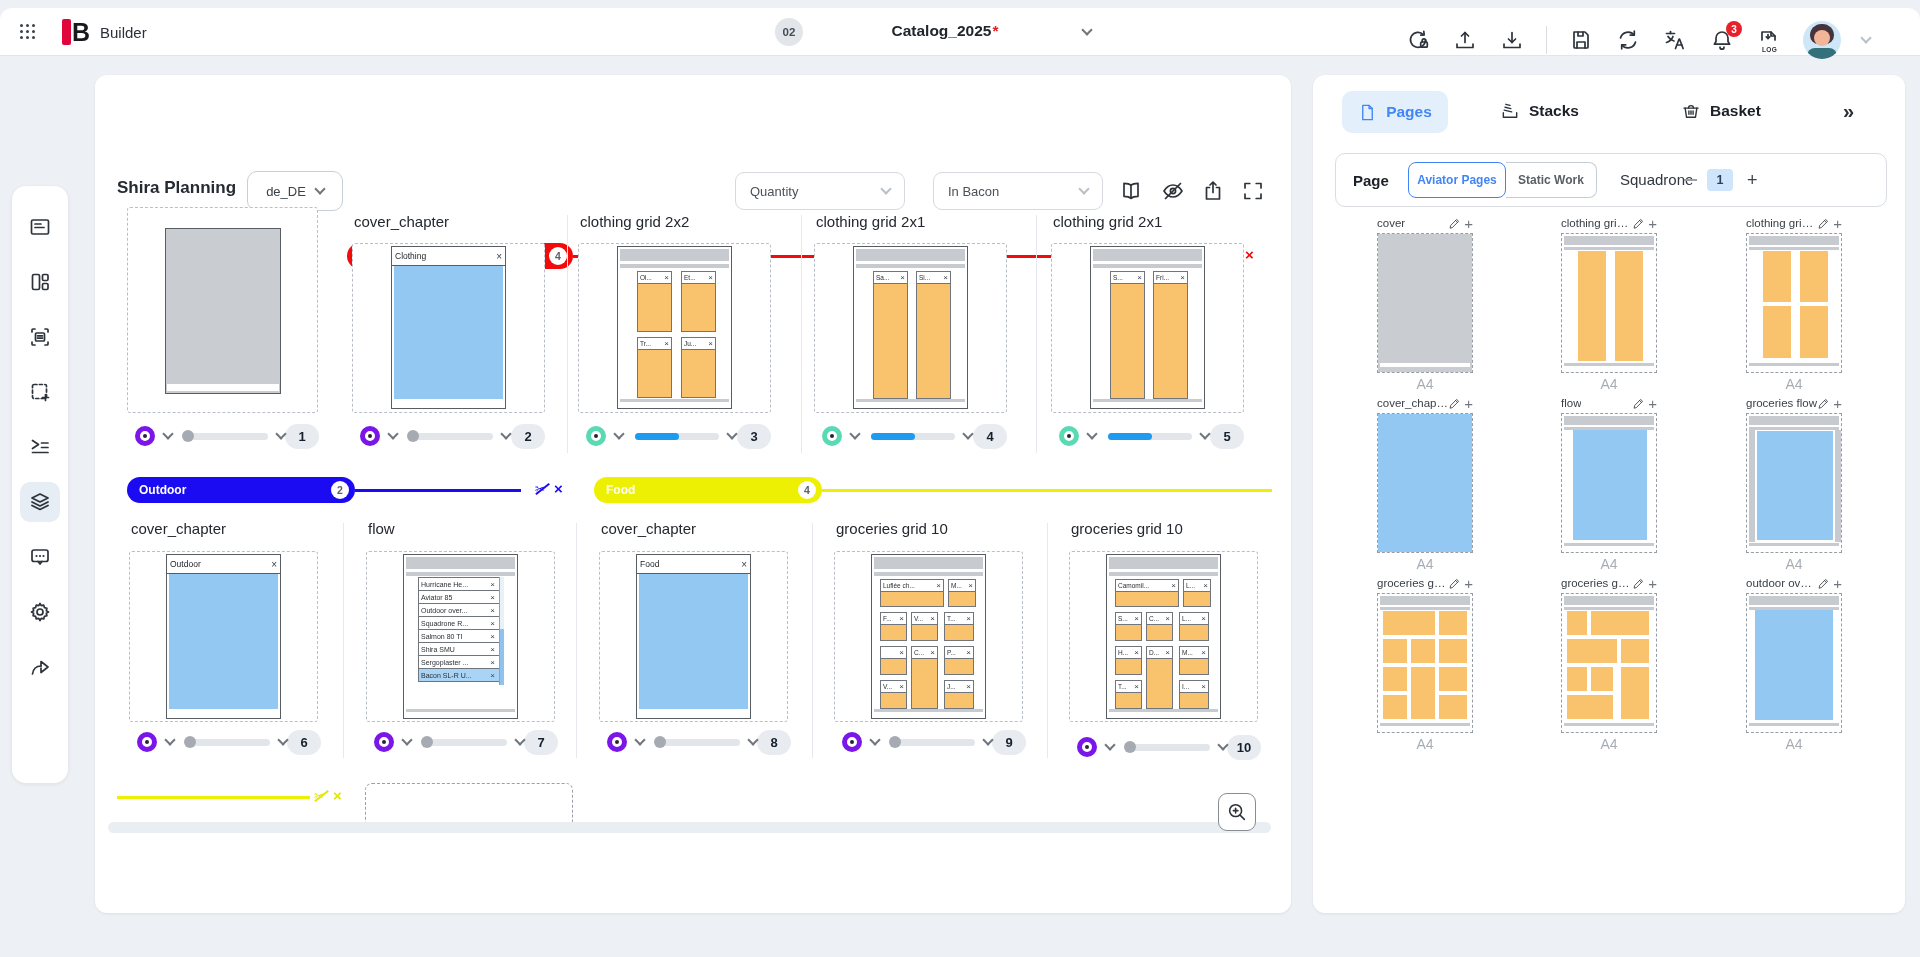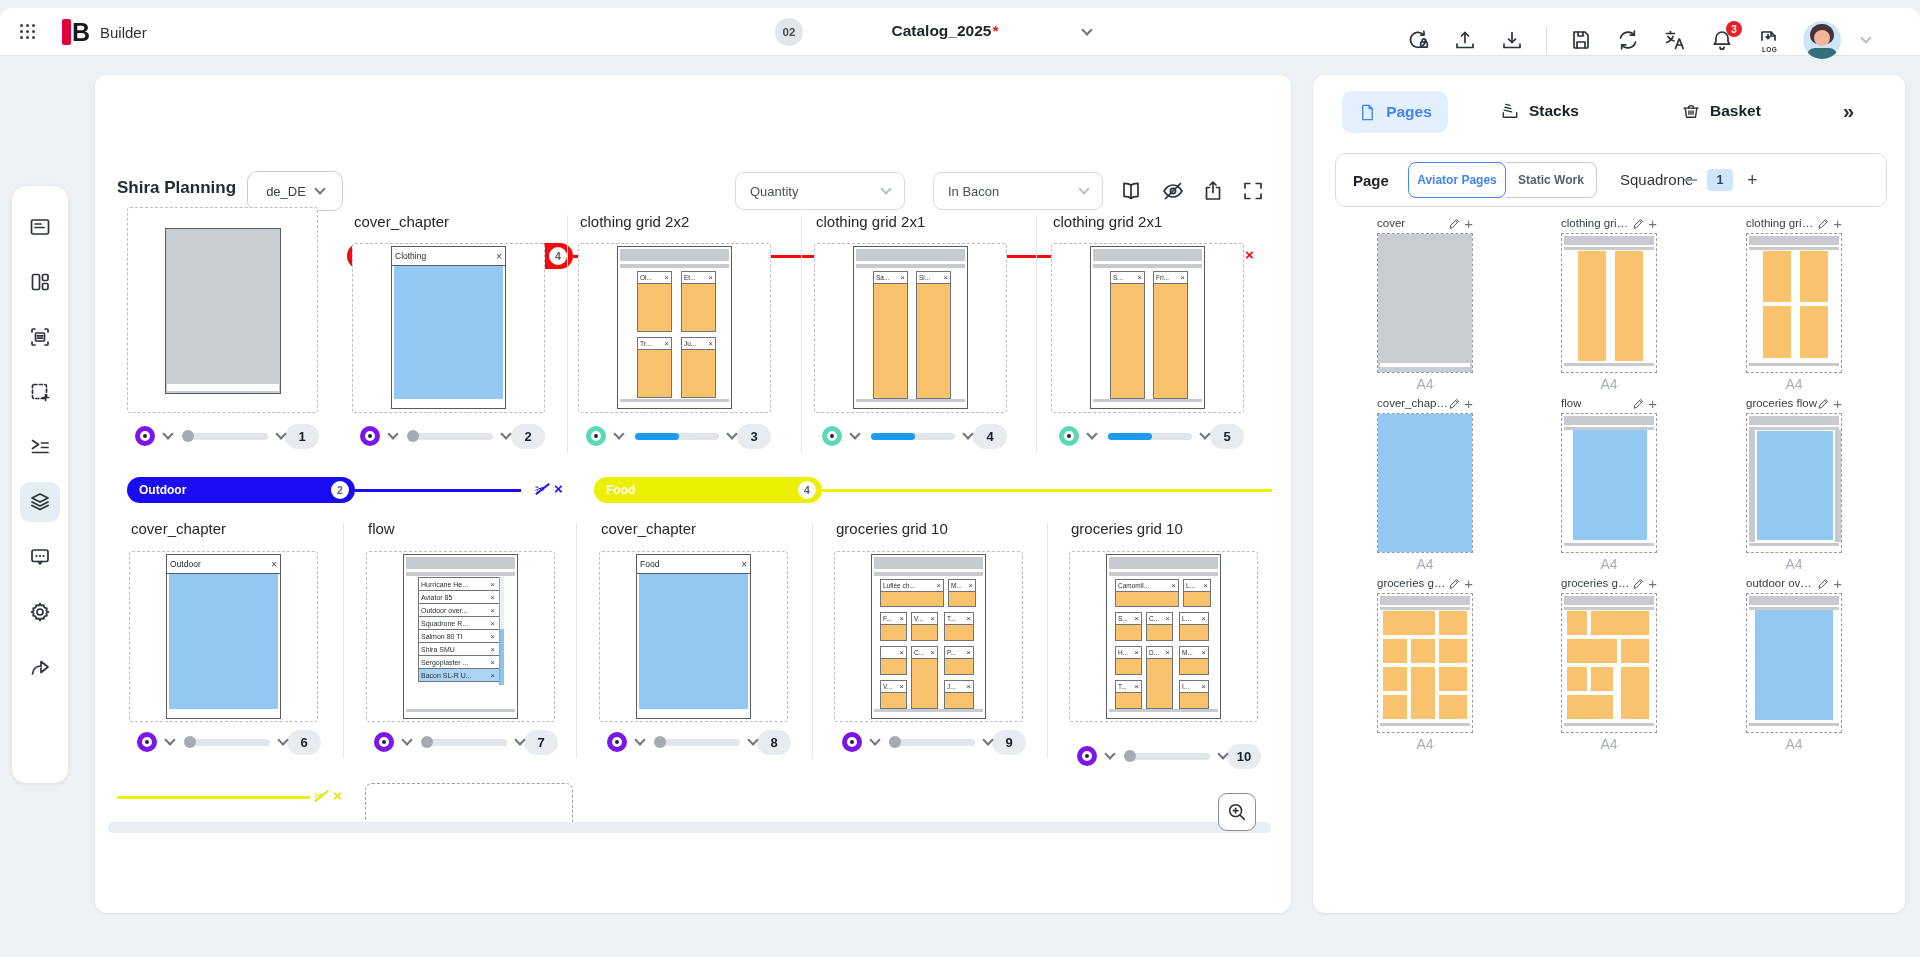--- a/index.html
+++ b/index.html
@@ -762,21 +762,21 @@
           </div>
         <div class="cell" style="left:72px;top:125px;width:30px;height:29px">
             <div class="chd">
               <span>I...</span>
               <span class="xx"></span>
             </div>
           </div>
         <div class="gbandb"></div>
       </div>
     </div>
-    <div class="cfoot" style="top:221px">
+    <div class="cfoot" style="top:212px">
       <span class="donut"></span>
       <i class="chev"></i>
       <span class="track">
           <span class="dot"></span>
         </span>
       <i class="chev"></i>
       <span class="pgbadge">10</span>
     </div>
   </div>
 

